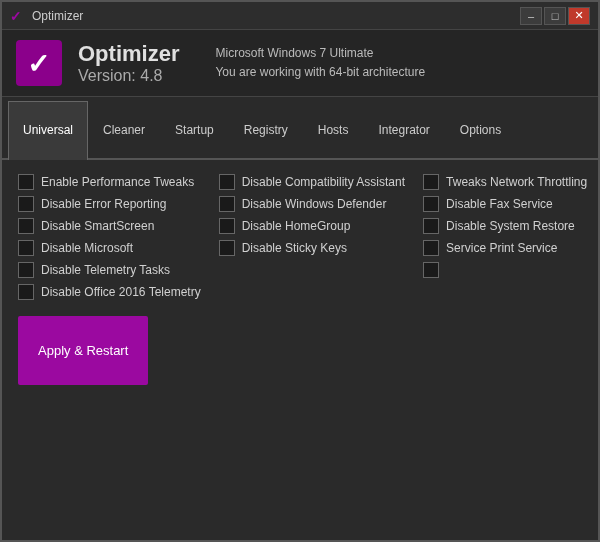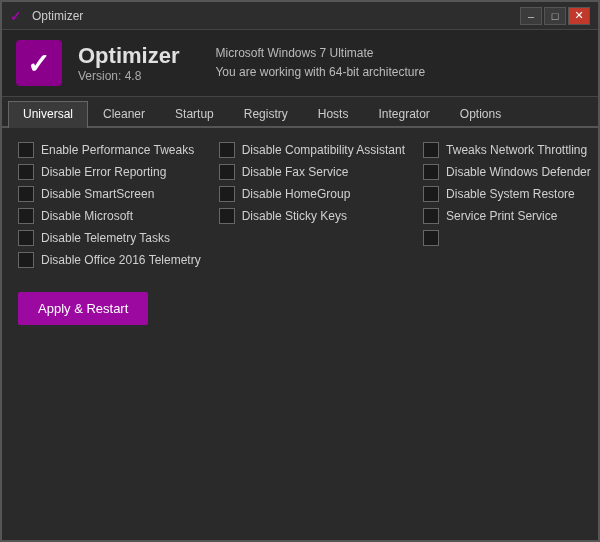--- a/index.html
+++ b/index.html
@@ -73,37 +73,37 @@
       font-size: 26px;
       color: white;
     }
     .header-title-block {}
     .header-title {
       font-size: 22px;
       font-weight: bold;
       color: #e0e0e0;
     }
     .header-version {
-      font-size: 12px;
+      font-size: 16px;
       color: #aaa;
     }
     .header-info {
       margin-left: 20px;
       font-size: 12px;
       color: #bbb;
       line-height: 1.6;
     }
     .tabs {
       background: #2a2a2a;
       display: flex;
       border-bottom: 2px solid #555;
       padding: 0 6px;
     }
     .tab {
-      padding: 5px 14px;
+      padding: 21px 14px;
       font-size: 12px;
       color: #ccc;
       border: 1px solid transparent;
       border-bottom: none;
       cursor: pointer;
       background: transparent;
       margin-top: 4px;
     }
     .tab.active {
       background: #3a3a3a;
@@ -114,21 +114,21 @@
     }
     .content {
       background: #2a2a2a;
       padding: 14px 16px;
       flex: 1;
     }
     .options-grid {
       display: grid;
       grid-template-columns: 1fr 1fr 1fr;
       gap: 6px 18px;
-      margin-bottom: 16px;
+      margin-bottom: 8px;
     }
     .option-item {
       display: flex;
       align-items: center;
       gap: 7px;
       cursor: pointer;
     }
     .option-checkbox {
       width: 16px;
       height: 16px;
@@ -145,21 +145,21 @@
     }
     .option-label {
       font-size: 12px;
       color: #d0d0d0;
       white-space: nowrap;
     }
     .apply-btn {
       background: #9b09a0;
       color: white;
       border: none;
-      padding: 9px 20px;
+      padding: 27px 20px;
       font-size: 13px;
       cursor: pointer;
       border-radius: 2px;
       margin-top: 8px;
     }
     .main-window {
       border: 2px solid #555;
       width: 600px;
       height: 542px;
       display: flex;
@@ -222,27 +222,27 @@
       <div class="option-item">
         <input type="checkbox" class="option-checkbox" style="">
         <span class="option-label">Tweaks Network Throttling</span>
       </div>
       <div class="option-item">
         <input type="checkbox" class="option-checkbox" style="">
         <span class="option-label">Disable Error Reporting</span>
       </div>
       <div class="option-item">
         <input type="checkbox" class="option-checkbox" style="">
+        <span class="option-label">Disable Windows Defender</span>
+      </div>
+
+      <div class="option-item">
+        <input type="checkbox" class="option-checkbox" style="">
         <span class="option-label">Disable Fax Service</span>
       </div>
-
-      <div class="option-item">
-        <input type="checkbox" class="option-checkbox" style="">
-        <span class="option-label">Disable Windows Defender</span>
-      </div>
       <div class="option-item">
         <input type="checkbox" class="option-checkbox" style="">
         <span class="option-label">Disable SmartScreen</span>
       </div>
       <div class="option-item">
         <input type="checkbox" class="option-checkbox" style="">
         <span class="option-label">Disable HomeGroup</span>
       </div>
 
       <div class="option-item">

